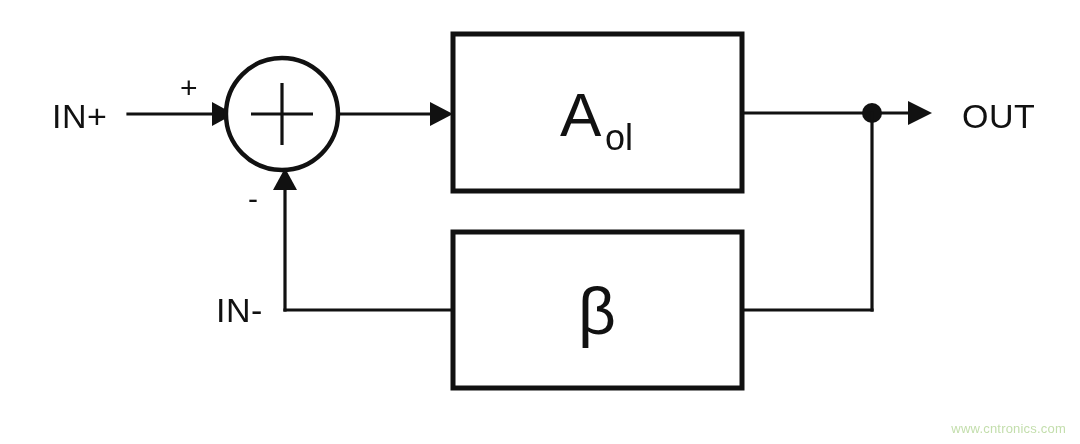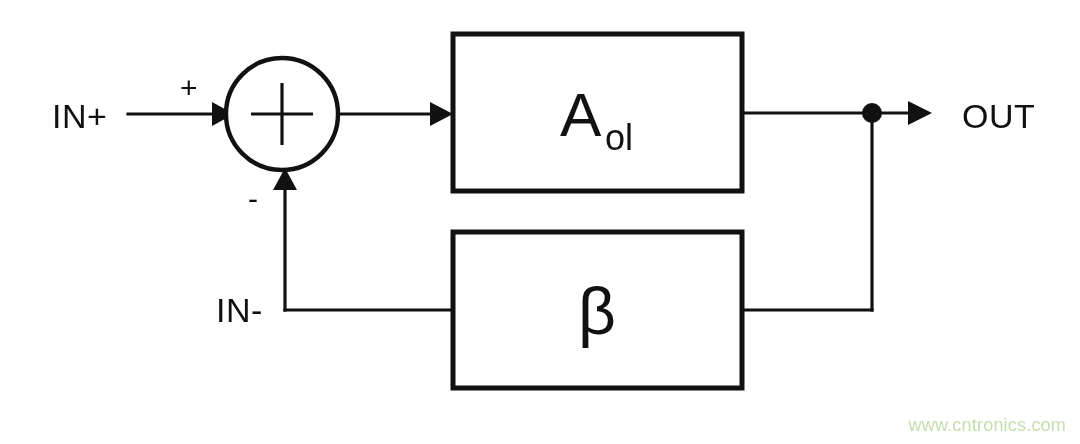--- a/index.html
+++ b/index.html
@@ -72,21 +72,21 @@
     fill: #111111;
   }
   .node-dot {
     fill: #111111;
   }
   .watermark {
     position: absolute;
     right: 14px;
     bottom: 8px;
     font-family: "Liberation Sans", sans-serif;
-    font-size: 18px;
+    font-size: 13px;
     color: #c3deac;
     letter-spacing: 0.2px;
     white-space: nowrap;
     user-select: none;
   }
 </style>
 </head>
 <body>
 
 <div id="canvas">

